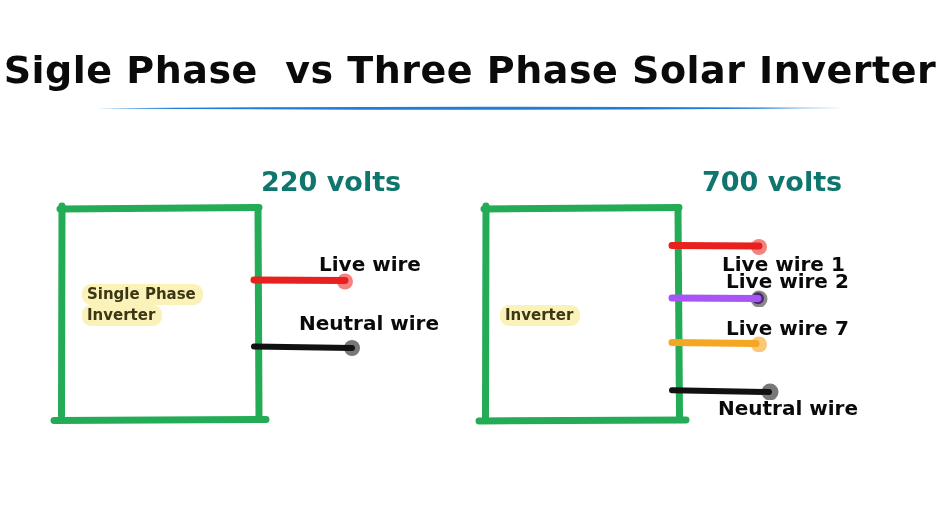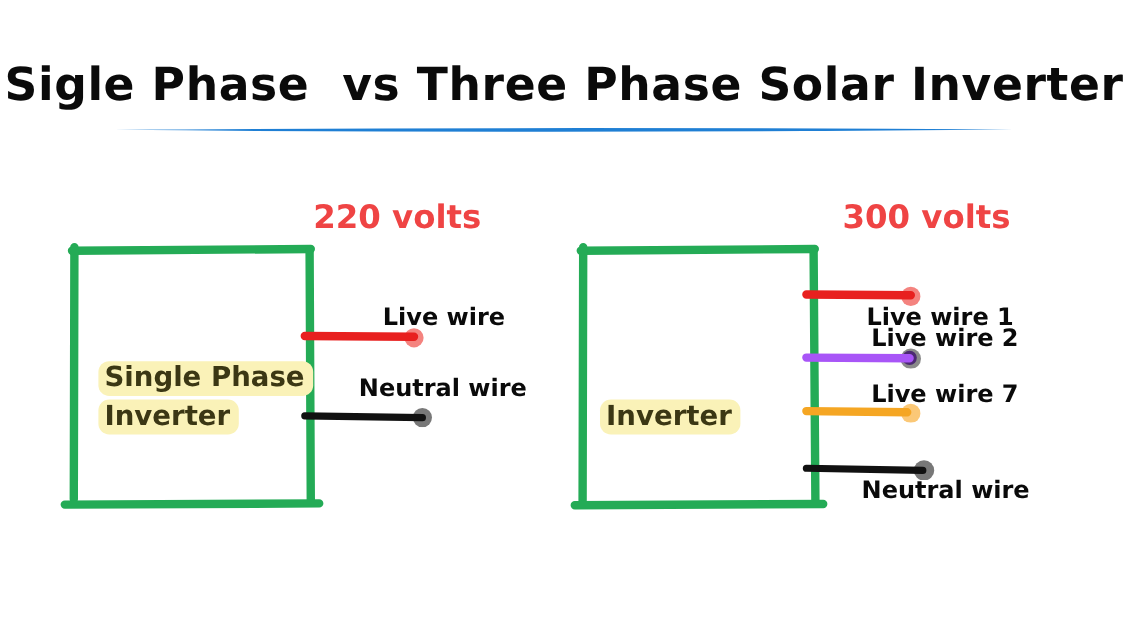--- a/index.html
+++ b/index.html
@@ -47,40 +47,39 @@
   }
 
   
   .inverter-box {
     position: absolute;
   }
   .box-label {
     position: absolute;
     font-family: "DejaVu Sans", sans-serif;
     font-weight: 700;
-    font-size: 23px;
+    font-size: 15px;
     color: #3b3714;
     line-height: 1.38;
     white-space: nowrap;
-    margin-top: 16px;
   }
   .hl {
     background: #faf2b8;
     border-radius: 9px;
     padding: 1px 7px 2px 5px;
     box-decoration-break: clone;
     -webkit-box-decoration-break: clone;
   }
 
   .volts {
     position: absolute;
     font-family: "DejaVu Sans", sans-serif;
     font-weight: 700;
     font-size: 27px;
-    color: #ef4444;
+    color: #0f766e;
     white-space: nowrap;
   }
 
   .wire-label {
     position: absolute;
     font-family: "DejaVu Sans", sans-serif;
     font-weight: 700;
     font-size: 20px;
     color: #0a0a0a;
     white-space: nowrap;
@@ -133,21 +132,21 @@
     <svg class="wire" style="left:250px; top:338px; width:118px; height:18px;" viewBox="0 0 118 18">
       <circle cx="102" cy="10" r="8" fill="#787878"></circle>
       <path d="M4,8.5 L102,10" stroke="#111111" stroke-width="6" stroke-linecap="round" fill="none"></path>
     </svg>
     <div class="wire-label" style="left:299px; top:311px;">Neutral wire</div>
 
   </div>
 
   <div>
 
-    <div class="volts" style="left:702px; top:166px;">300 volts</div>
+    <div class="volts" style="left:702px; top:166px;">700 volts</div>
 
     <svg class="inverter-box" style="left:470px; top:198px; width:225px; height:230px;" viewBox="0 0 225 230">
       <g fill="none" stroke="#24ab56" stroke-width="7" stroke-linecap="round">
 
         <path d="M14,11 L209,9.5"></path>
 
         <path d="M16,8 L15.5,219"></path>
 
         <path d="M208,11 L209.5,219"></path>
 

